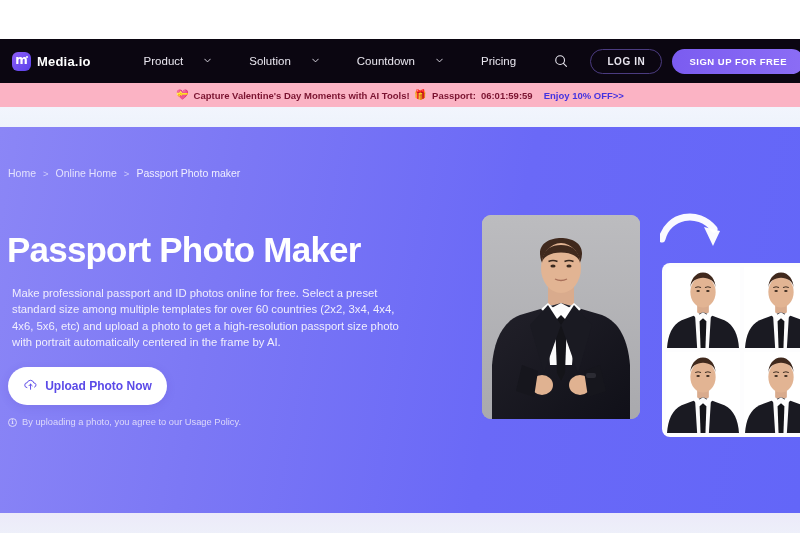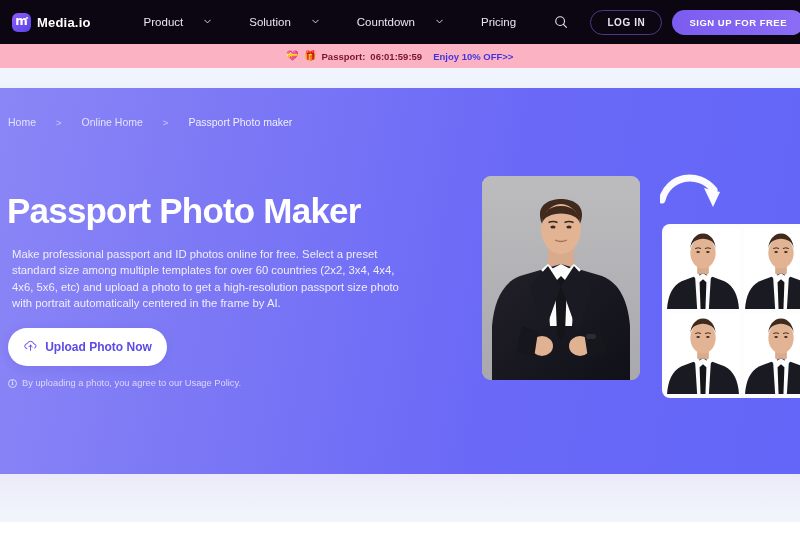--- a/index.html
+++ b/index.html
@@ -2,21 +2,21 @@
 <html><head>
 <meta charset="utf-8">
 <style>
   * { box-sizing: border-box; margin: 0; padding: 0; }
   html, body {
     width: 800px; height: 533px;
     font-family: "Liberation Sans", sans-serif;
     overflow: hidden;
     background: #ffffff;
   }
-  .page { position: relative; width: 800px; height: 384px; }
+  .page { position: relative; width: 800px; height: 384px; margin-top: 39px; }
 
   
   .header {
     position: absolute; top: 0; left: 0;
     width: 800px; height: 44px;
     background: #0b0611;
     display: flex; align-items: center;
   }
   .logo-wrap { display: flex; align-items: center; gap: 6px; margin-left: 12px; }
   .logo-mark {
@@ -85,22 +85,22 @@
   }
 
   
   .hero {
     position: absolute; top: 88px; left: 0;
     width: 800px; height: 386px;
     background: linear-gradient(100deg, #8b86f6 0%, #7c78f5 28%, #6a69f7 62%, #6366f8 100%);
     overflow: hidden;
   }
   .breadcrumb {
-    position: absolute; top: 28px; left: 8px;
-    display: flex; align-items: flex-end; gap: 20px;
+    position: absolute; top: 40px; left: 8px;
+    display: flex; align-items: flex-end; gap: 7px;
     font-size: 10.5px; color: #e3e1fd;
   }
   .breadcrumb .sep { color: #cfcdfb; font-size: 9.5px; }
   .breadcrumb .crumb { cursor: pointer; }
   .breadcrumb .crumb.current { cursor: default; color: #efeeff; }
 
   .hero-title {
     position: absolute; top: 105px; left: 7px;
     font-size: 35px; font-weight: 700; color: #ffffff;
     letter-spacing: -0.8px; line-height: 1;
@@ -213,20 +213,21 @@
     </div>
 
     <div class="header-spacer"></div>
 
     <div class="btn-login">LOG IN</div>
     <div class="btn-signup">SIGN UP FOR FREE</div>
   </div>
 
   <div class="promo">
     <span class="emoji">💝</span>
+    <span>Capture Valentine's Day Moments with AI Tools!</span>
     <span class="emoji">🎁</span>
     <span class="countdown">Passport:</span>
     <span class="countdown">06:01:59:59</span>
     <span class="promo-link">Enjoy 10% OFF&gt;&gt;</span>
   </div>
 
   <div class="light-band"></div>
 
   <div class="hero">
 

